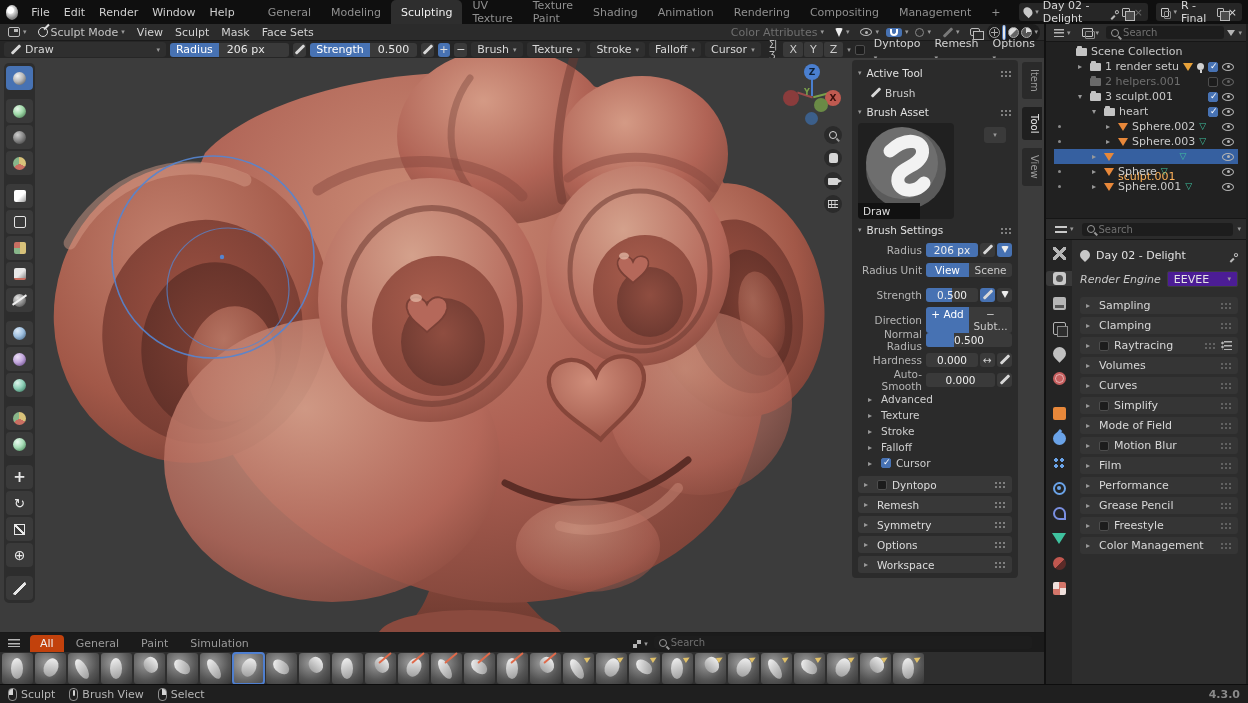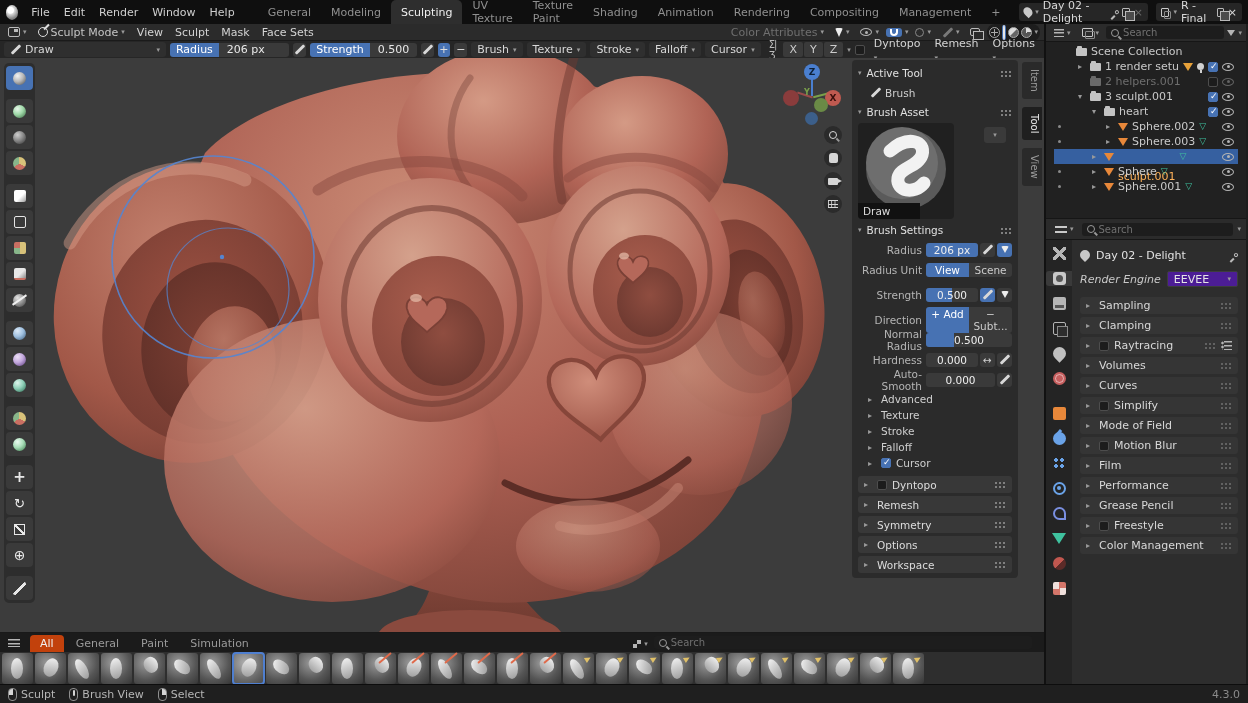--- a/index.html
+++ b/index.html
@@ -233,21 +233,21 @@
   .thumb.line::after{content:"";position:absolute;right:3px;top:4px;width:16px;height:2px;background:#e06a4a;transform:rotate(-40deg);border-radius:1px;}
   .thumb.arrow::after{content:"";position:absolute;right:3px;top:3px;width:0;height:0;border-left:6px solid #e0c068;border-top:3px solid transparent;border-bottom:3px solid transparent;transform:rotate(-30deg);}
   .thumb.selected{outline:2px solid #4f7fd0;outline-offset:-1px;background:radial-gradient(circle at 38% 32%,#b0b0b0,#6a6a6a 60%,#4a4a4a 95%);}
   
   .statusbar{height:19px;background:#1f1f1f;border-top:1px solid #0d0d0d;display:flex;align-items:center;gap:14px;padding:0 8px;color:#b5b5b5;}
   .hint{display:flex;align-items:center;gap:4px;}
   .mbtn{width:9px;height:13px;border:1px solid #8f8f8f;border-radius:4px;position:relative;flex:none;}
   .m-left::before{content:"";position:absolute;left:0;top:0;width:4px;height:6px;background:#d5d5d5;border-radius:3px 0 0 0;}
   .m-mid::before{content:"";position:absolute;left:2.5px;top:1px;width:2.5px;height:6px;background:#d5d5d5;border-radius:1px;}
   .m-right::before{content:"";position:absolute;right:0;top:0;width:4px;height:6px;background:#d5d5d5;border-radius:0 3px 0 0;}
-  .version{margin-left:auto;color:#8a8a8a;}
+  .version{margin-left:auto;color:#8a8a8a;font-weight:bold;}
   .vpsvg{position:absolute;inset:0;}
 </style>
 </head>
 <body>
 
 <div class="app">
 
   <div class="topbar">
     <span class="blogo"></span>
     <div style="display:flex;align-items:flex-end;">

